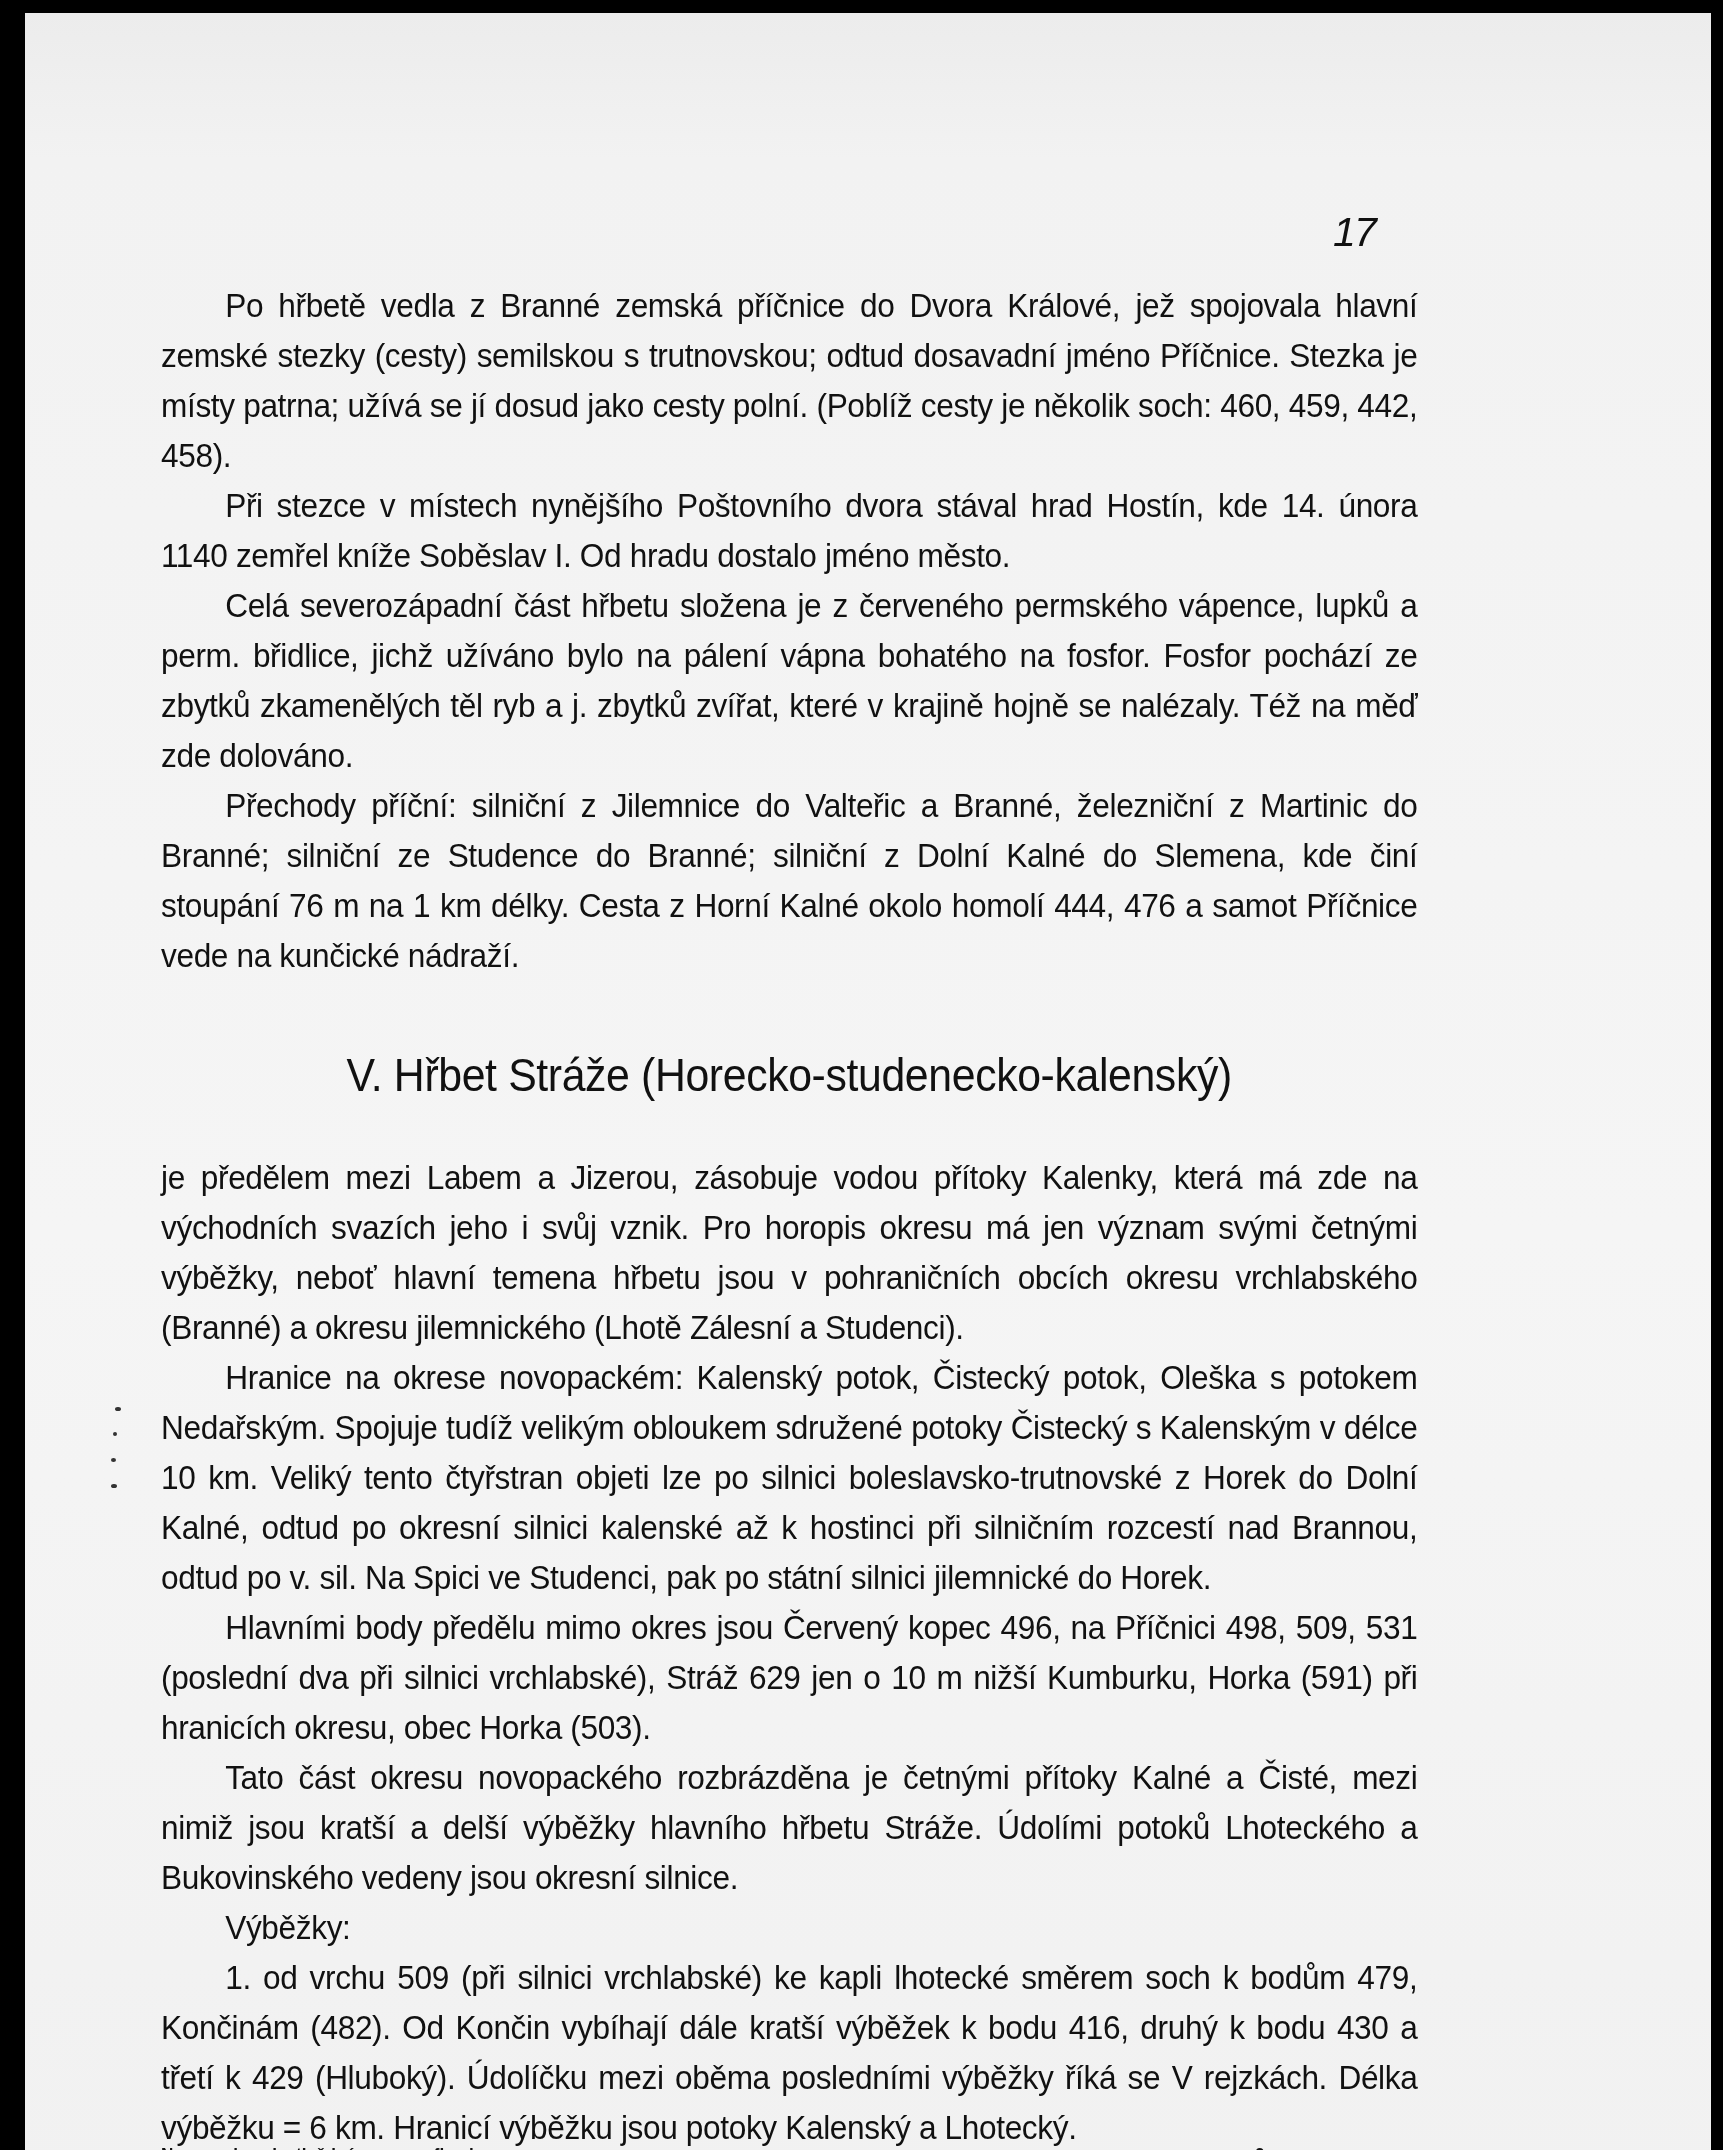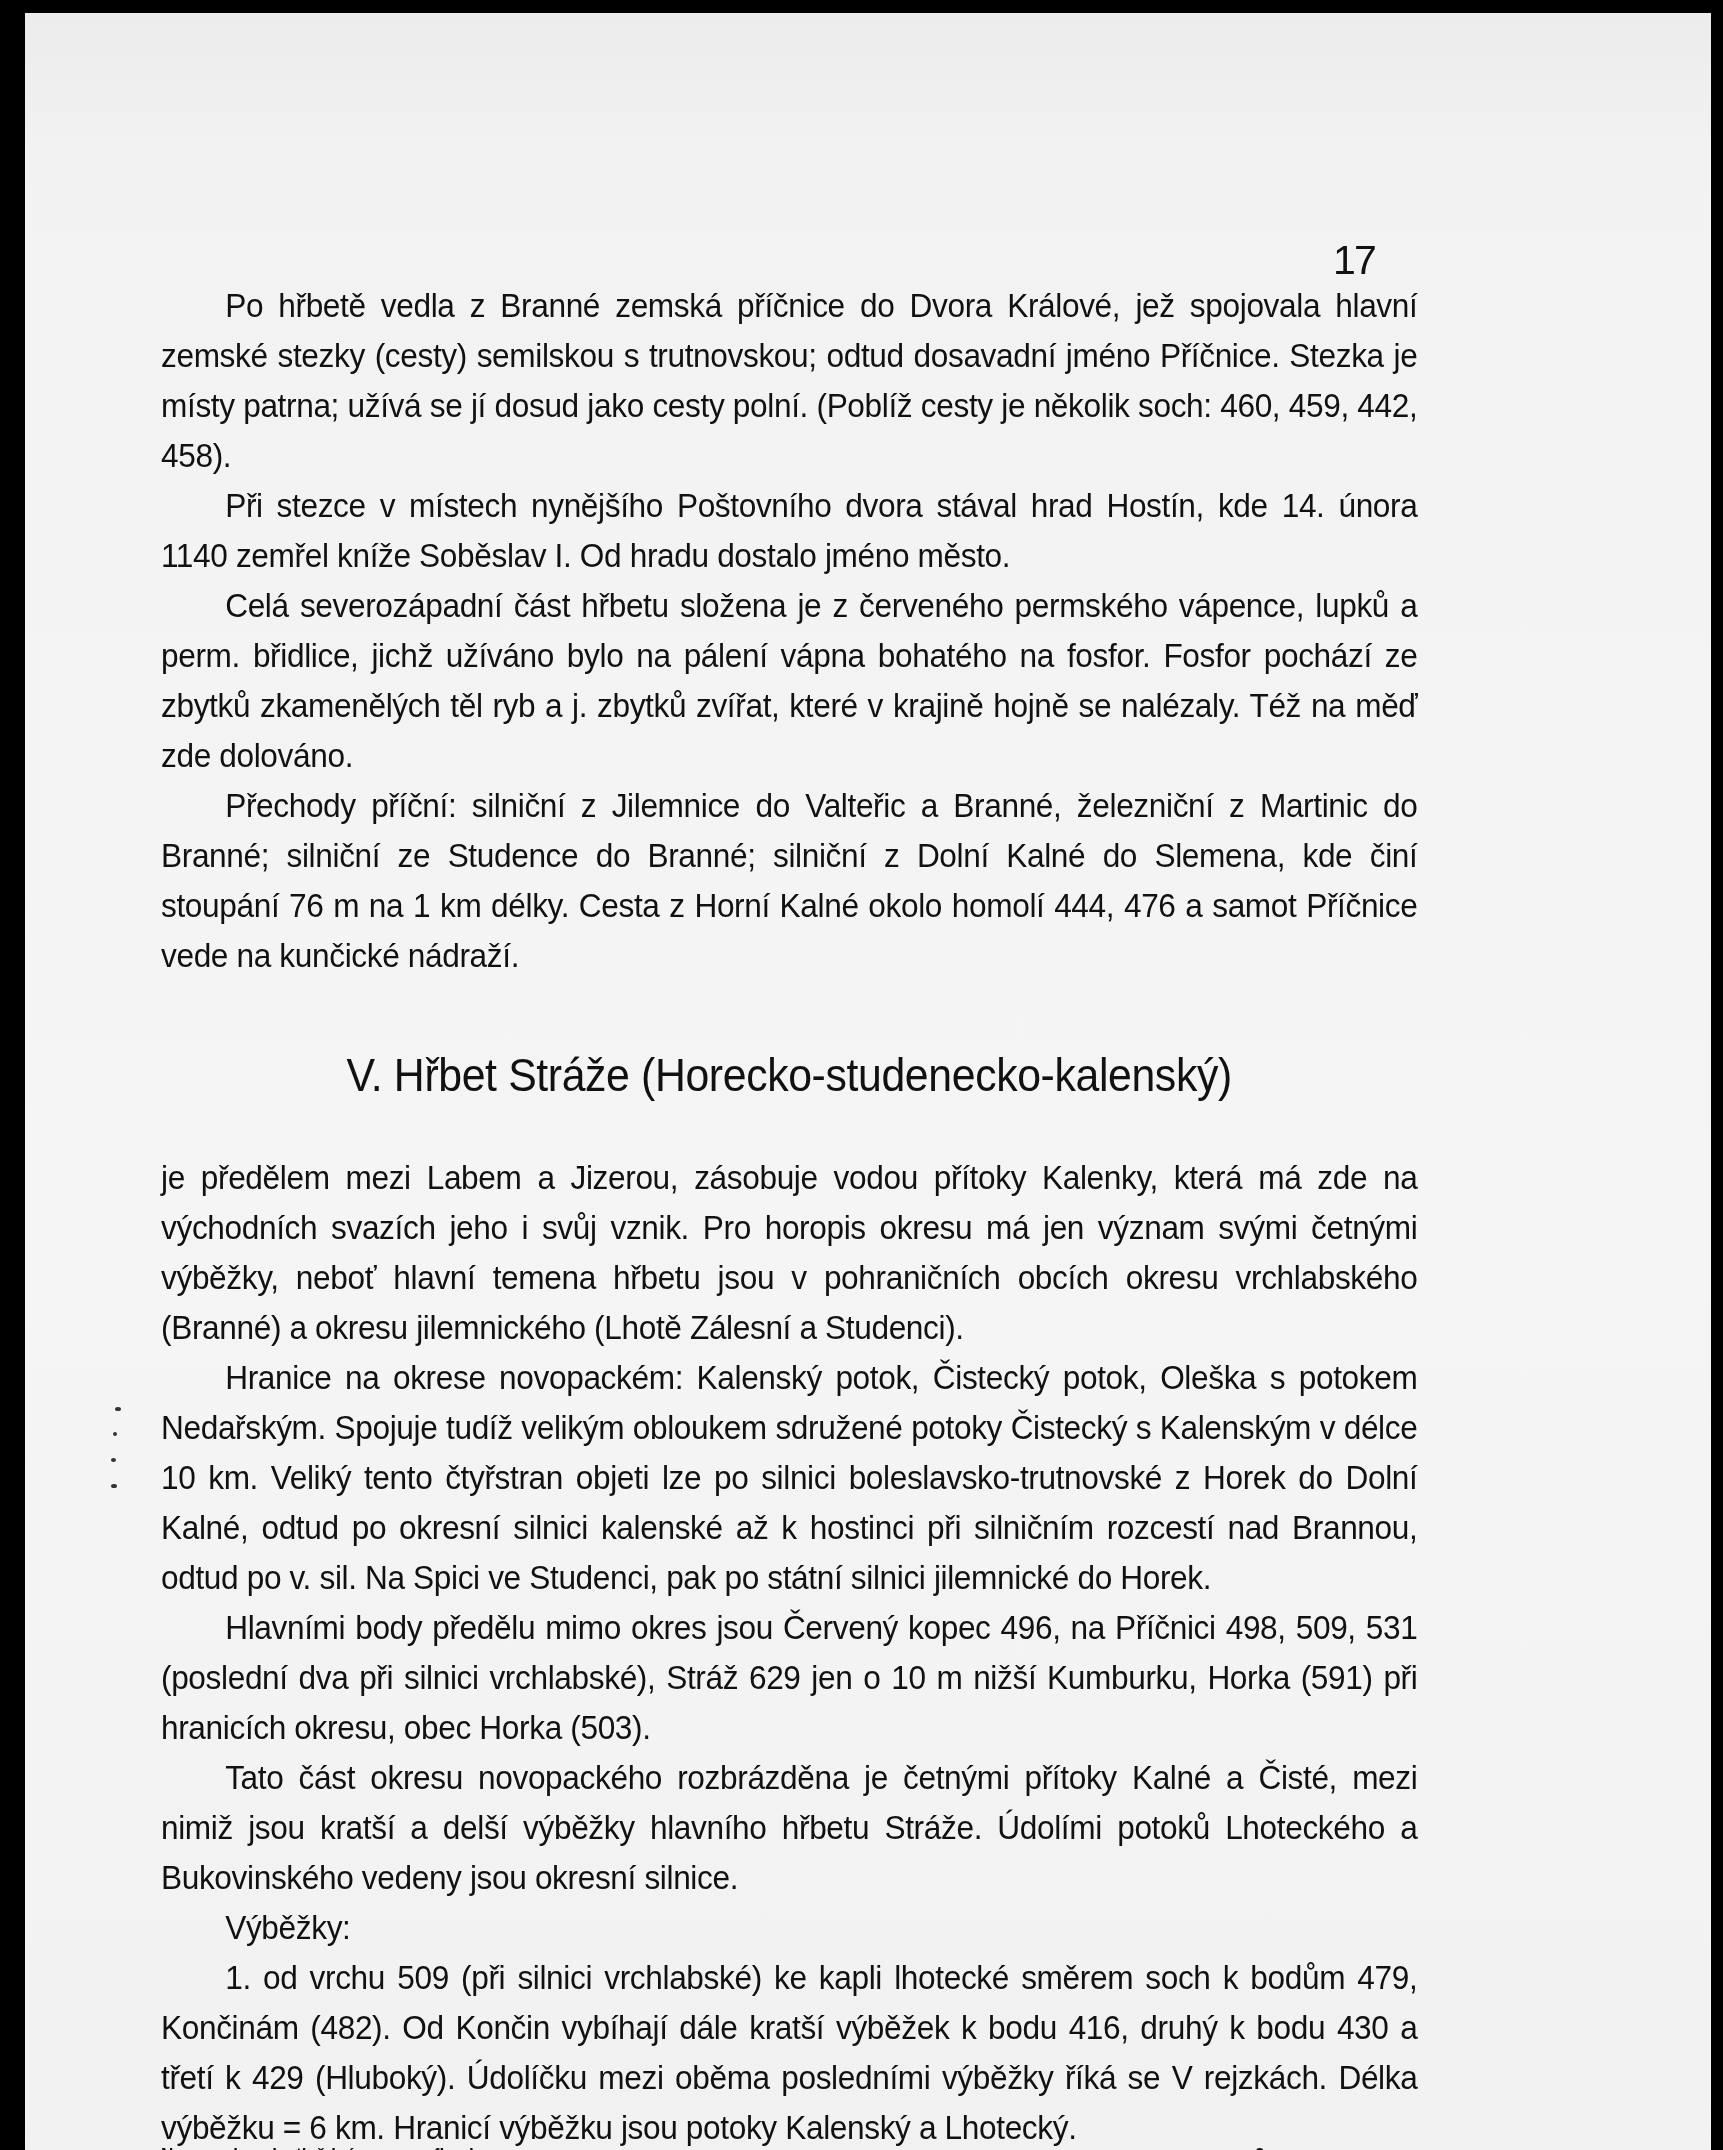--- a/index.html
+++ b/index.html
@@ -22,23 +22,23 @@
       background: linear-gradient(180deg, #ececec 0%, #f2f2f2 6%, #f5f5f5 50%, #f1f1f1 90%, #dcdcdc 100%);
       border-radius: 0 0 17px 0;
       font-family: "Liberation Sans", "DejaVu Sans", sans-serif;
       color: #111;
     }
     .page-number {
       position: absolute;
       left: 1308px;
       top: 196px;
       font-size: 41px;
+      font-style: italic;
       font-weight: 400;
       letter-spacing: -1.7px;
-      margin-top: 28px;
     }
     .content {
       position: absolute;
       left: 136px;
       top: 267px;
       width: 1256px;
     }
     .para {
       font-size: 34px;
       line-height: 50px;

